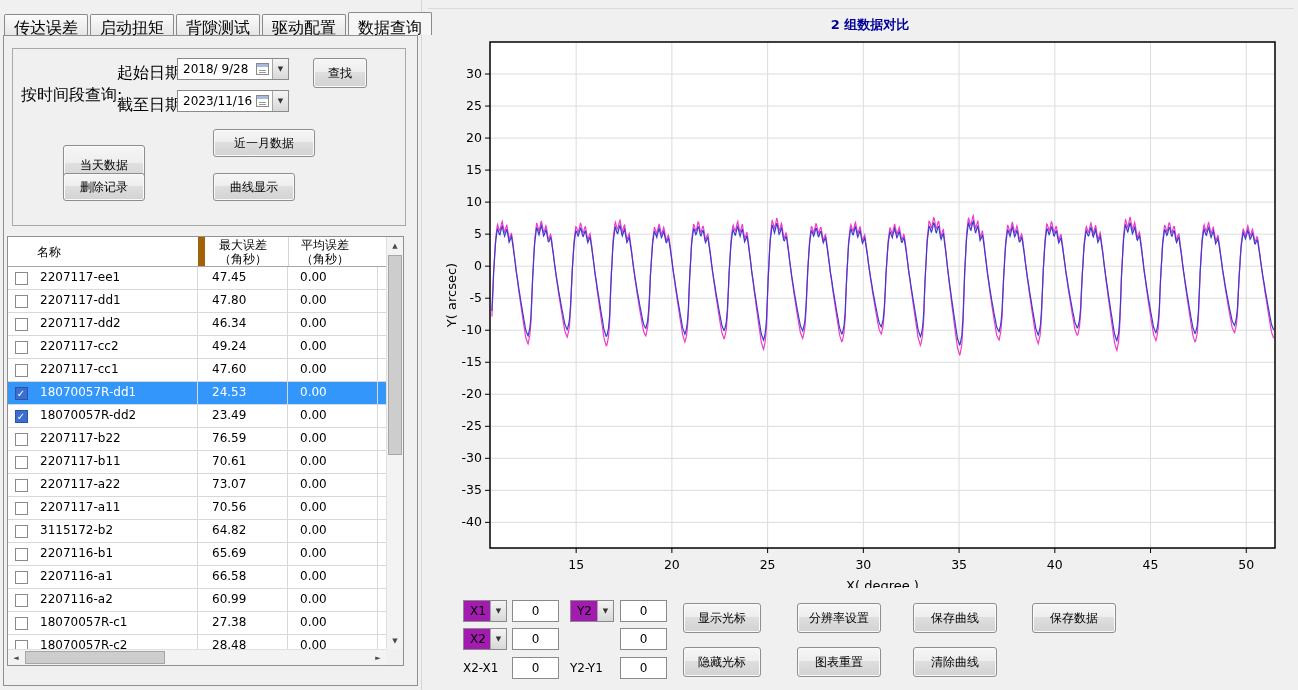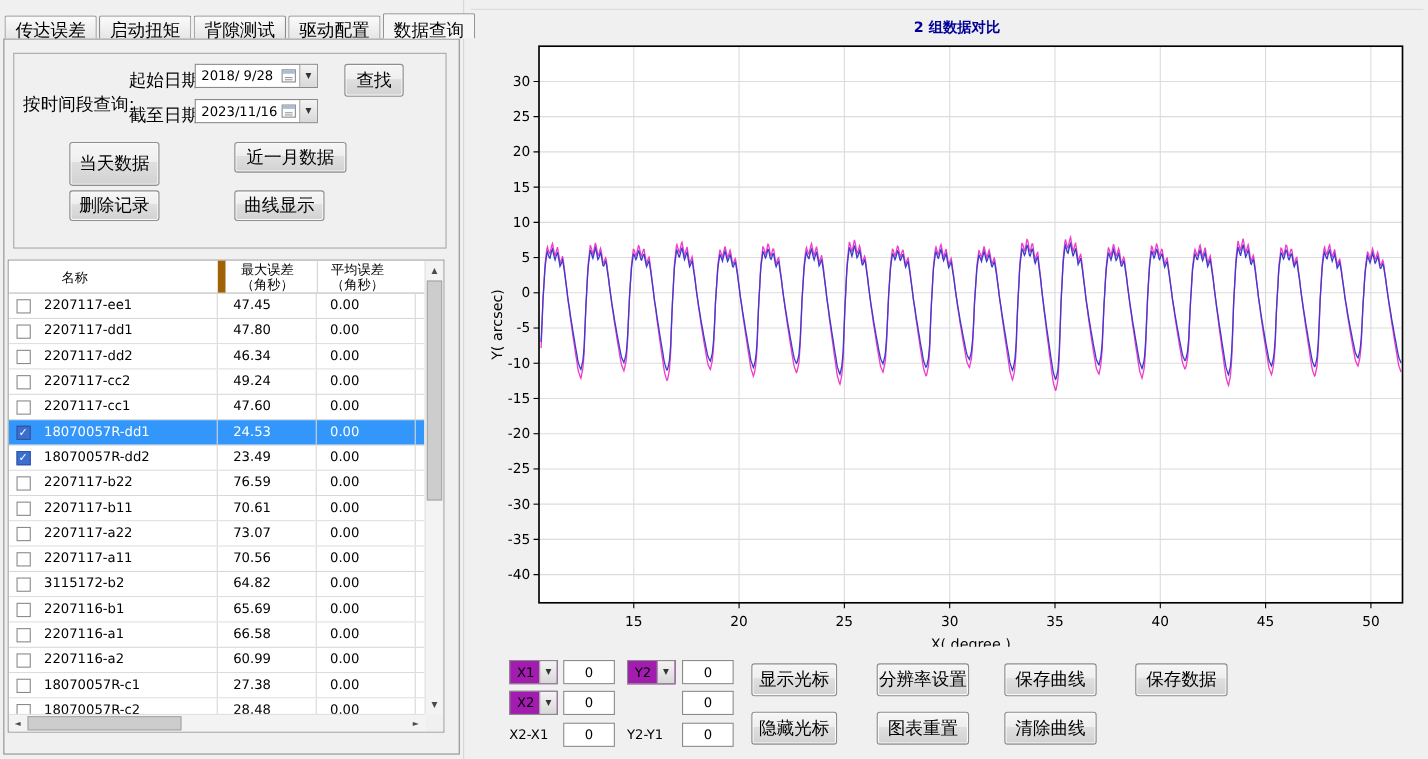--- a/index.html
+++ b/index.html
@@ -22,28 +22,28 @@
   .datebox{position:absolute;height:22px;background:#fff;border:1px solid #8a8a8a;display:flex;align-items:center}
   .datebox .dval{flex:1;padding-left:5px;font-size:12px;white-space:nowrap}
   .cal-icon{width:13px;height:12px;border:1px solid #8a8a8a;background:#fff;position:relative;margin-right:3px;flex:0 0 auto}
   .cal-icon::before{content:"";position:absolute;left:0;right:0;top:0;height:3px;background:#a8bcd8}
   .cal-icon::after{content:"";position:absolute;left:2px;top:6px;width:7px;height:1px;background:#999;box-shadow:0 2px 0 #999}
   .dropbtn{width:16px;align-self:stretch;border-left:1px solid #a5a5a5;background:linear-gradient(#f4f4f4,#d8d8d8);
            display:flex;align-items:center;justify-content:center;font-size:7px;color:#333;flex:0 0 auto}
 
   .btn{position:absolute;display:flex;align-items:center;justify-content:center;border:1px solid #8e8e8e;border-radius:3px;
        background:linear-gradient(#f6f6f6,#eeeeee 45%,#dfdfdf 46%,#d2d2d2);box-shadow:inset 0 0 0 1px #fafafa;
-       font-size:16px;white-space:nowrap;cursor:default}
+       font-size:12px;white-space:nowrap;cursor:default}
 
   
   .table-wrap{position:absolute;left:7px;top:236px;width:397px;height:430px;border:1px solid #8f8f8f;background:#fff}
   .thead{position:absolute;left:0;top:0;width:378px;height:30px;background:#fff;border-bottom:1px solid #a8a8a8;display:flex}
   .th{font-size:12px;display:flex;flex-direction:column;justify-content:center}
   .th span{line-height:14px}
-  .th-name{width:190px;padding-left:48px}
+  .th-name{width:190px;padding-left:29px}
   .th-max{width:90px;padding-left:14px;border-left:7px solid #a16207}
   .th-avg{width:90px;padding-left:12px;border-left:1px solid #d4d4d4}
   .tbody{position:absolute;left:0;top:30px;width:378px;height:382px;overflow:hidden;background:#fff}
   .trow{display:flex;height:23px;border-bottom:1px solid #d8d8d8;background:#fff}
   .trow.selected{background:#3296fa;color:#fff}
   .cell{font-size:12px;line-height:21px;overflow:hidden;white-space:nowrap}
   .cell-cb{width:26px;display:flex;align-items:center;justify-content:center}
   .cb{width:13px;height:13px;border:1px solid #8a8a8a;background:#fff;font-size:10px;line-height:11px;text-align:center;color:#fff}
   .cb.checked{background:#3a6fd0;border-color:#2c55a4}
   .cell-name{width:164px;padding-left:6px;border-right:1px solid #d8d8d8}
@@ -97,21 +97,21 @@
 
   <div class="btn" style="left:300px;top:9px;width:54px;height:30px">查找</div>
 
   <span class="lbl" style="left:104px;top:46px">截至日期</span>
   <div class="datebox" style="left:164px;top:41px;width:112px">
     <span class="dval">2023/11/16</span>
     <span class="cal-icon"></span>
     <span class="dropbtn">▼</span>
   </div>
 
-  <div class="btn" style="left:50px;top:80px;width:82px;height:40px">当天数据</div>
+  <div class="btn" style="left:50px;top:96px;width:82px;height:40px">当天数据</div>
   <div class="btn" style="left:200px;top:80px;width:102px;height:28px">近一月数据</div>
   <div class="btn" style="left:50px;top:124px;width:82px;height:28px">删除记录</div>
   <div class="btn" style="left:200px;top:124px;width:82px;height:28px">曲线显示</div>
 </div>
 
 <div class="table-wrap">
   <div class="thead">
     <div class="th th-name">
         <span>名称</span>
       </div>

